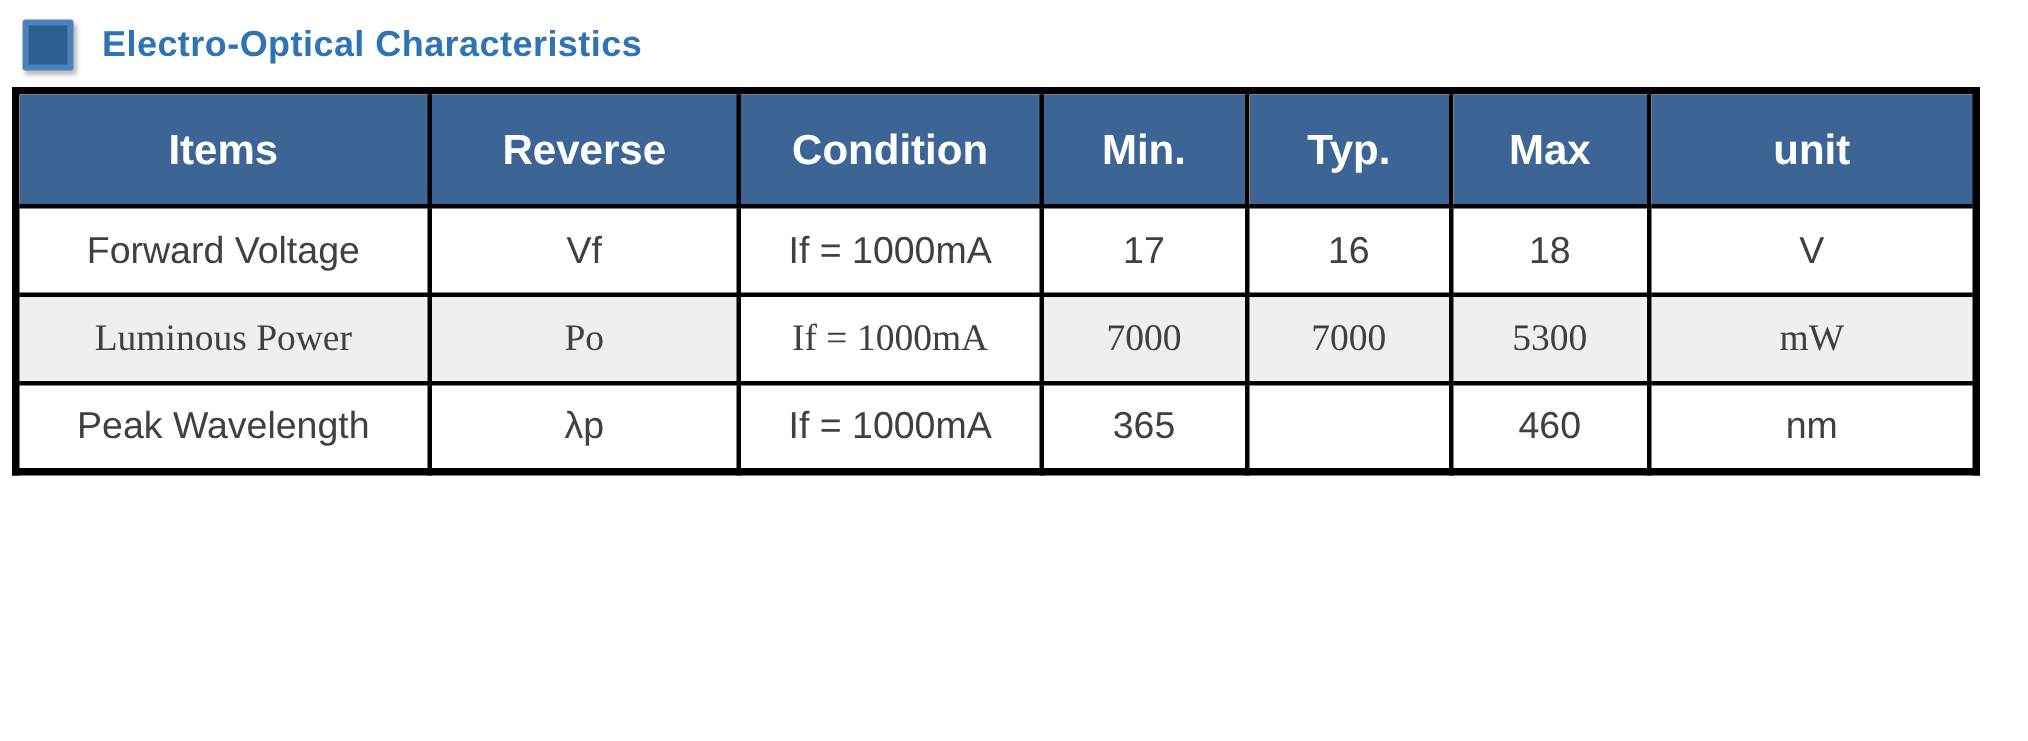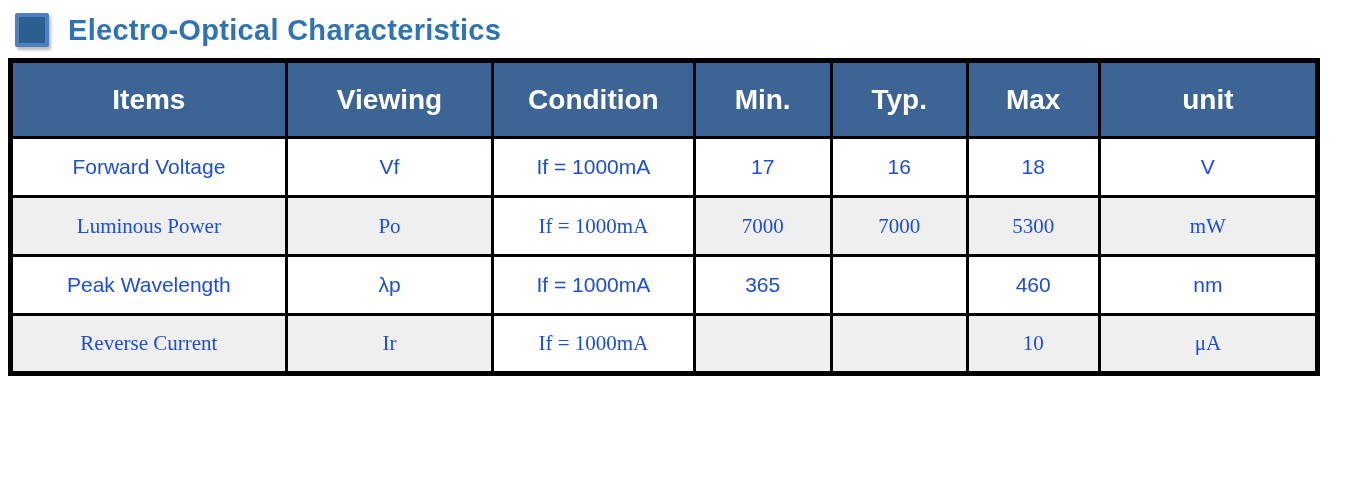--- a/index.html
+++ b/index.html
@@ -19,21 +19,21 @@
   .bullet {
     width: 34px; height: 34px;
     background: #2d5e90;
     border: 4px solid #4e80bd;
     border-radius: 2px;
     box-shadow: 2px 3px 3px rgba(130,130,130,0.55);
     flex: 0 0 auto;
   }
   .title {
     margin: 0;
-    font-size: 29px;
+    font-size: 24px;
     font-weight: bold;
     color: #2e73b4;
     letter-spacing: 0.3px;
   }
   table.eo {
     border-collapse: collapse;
     margin-left: 8px;
     width: 1312px;
     table-layout: fixed;
     border: 5px solid #000;
@@ -49,22 +49,22 @@
   table.eo th {
     background: #3c6595;
     color: #ffffff;
     font-size: 28px;
     font-weight: bold;
     height: 77px;
     text-align: center;
   }
   table.eo td {
     background: #ffffff;
-    color: #1d4ed8;
-    font-size: 21px;
+    color: #404040;
+    font-size: 25px;
     height: 59px;
   }
   tr.striped td { background: #efefef; font-family: Liberation Serif, serif; }
   tr.striped td.cond { background: #ffffff; }
   col.c-items    { width: 21.1%; }
   col.c-symbols  { width: 15.8%; }
   col.c-cond     { width: 15.4%; }
   col.c-min      { width: 10.5%; }
   col.c-typ      { width: 10.4%; }
   col.c-max      { width: 10.1%; }
@@ -84,21 +84,21 @@
       <col class="c-symbols">
       <col class="c-cond">
     <col class="c-min">
       <col class="c-typ">
       <col class="c-max">
       <col class="c-unit">
   </colgroup>
   <thead>
     <tr>
       <th>Items</th>
-      <th>Viewing</th>
+      <th>Reverse</th>
       <th>Condition</th>
       <th>Min.</th>
       <th>Typ.</th>
       <th>Max</th>
       <th>unit</th>
     </tr>
   </thead>
   <tbody>
     <tr>
       <td>Forward Voltage</td>
@@ -120,23 +120,14 @@
     </tr>
     <tr>
       <td>Peak Wavelength</td>
       <td>λp</td>
       <td class="cond">If = 1000mA</td>
       <td>365</td>
       <td></td>
       <td>460</td>
       <td>nm</td>
     </tr>
-    <tr class="striped">
-      <td>Reverse Current</td>
-      <td>Ir</td>
-      <td class="cond">If = 1000mA</td>
-      <td></td>
-      <td></td>
-      <td>10</td>
-      <td>μA</td>
-    </tr>
   </tbody>
 </table>
 
 </body></html>

